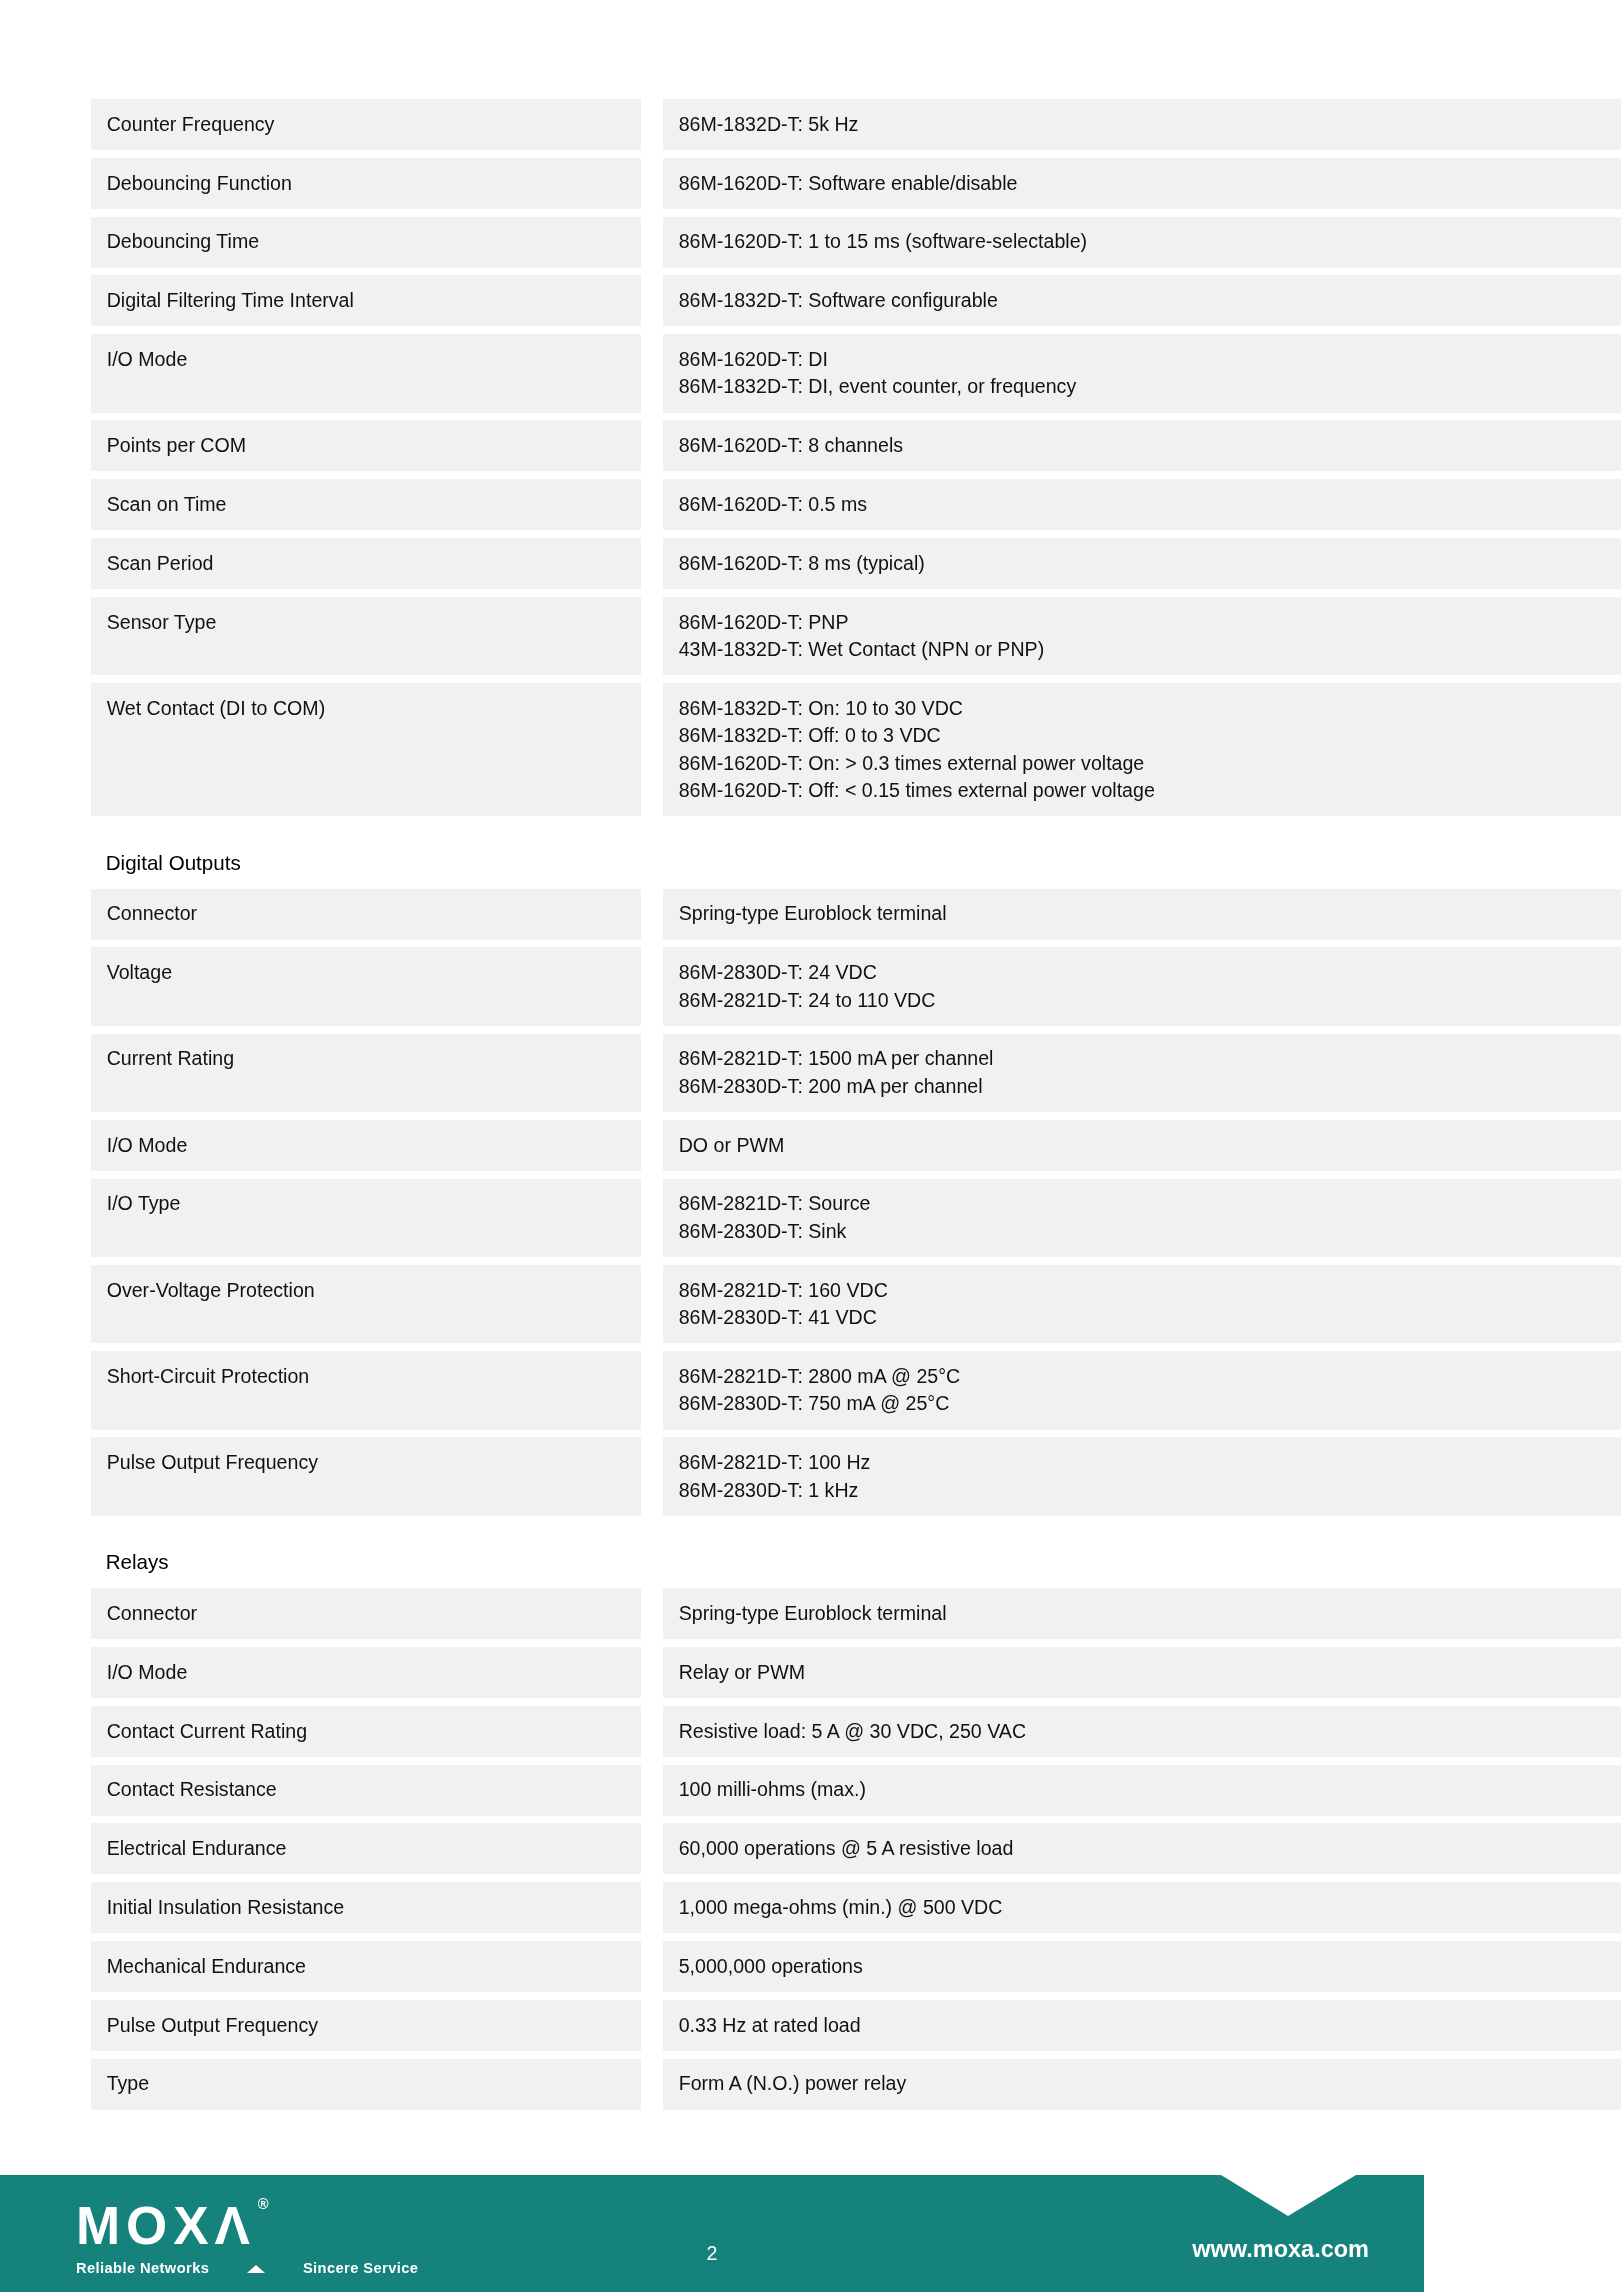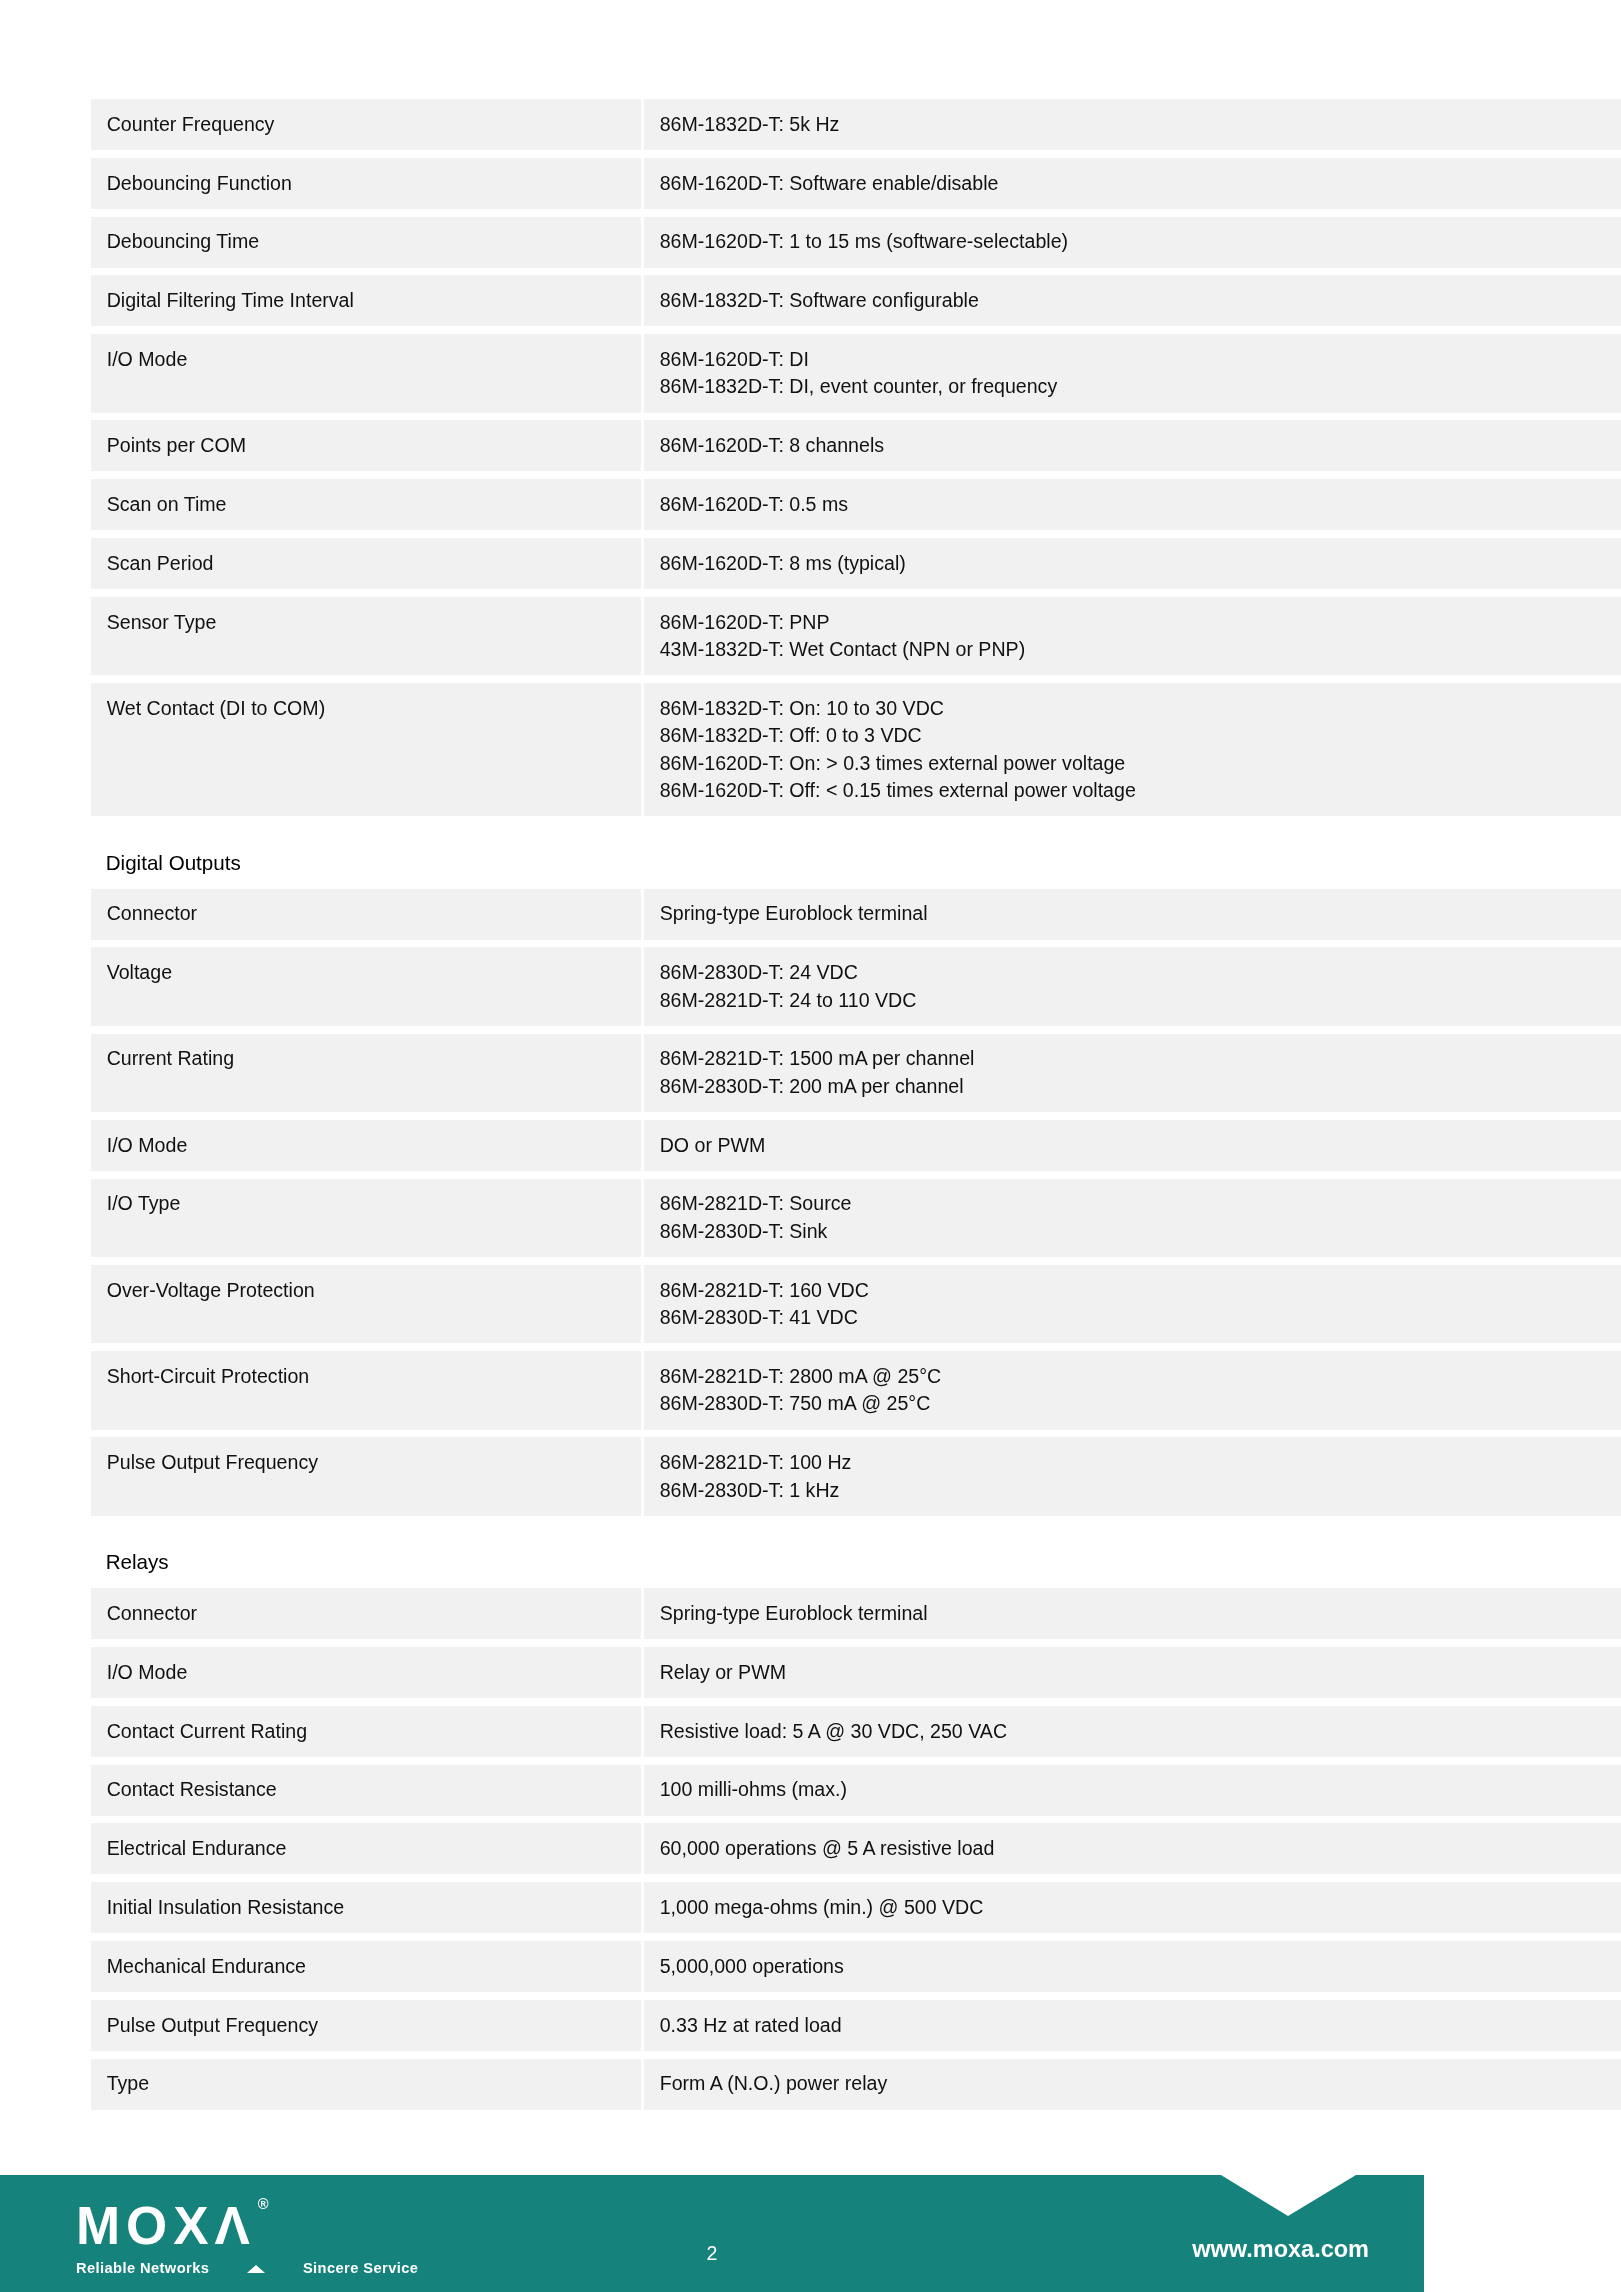--- a/index.html
+++ b/index.html
@@ -17,21 +17,21 @@
   }
 
   
   .spec-table {
     position:absolute;
     left:91px; top:99px;
     width:1467px;
   }
   .row {
     display:flex;
-    gap:3px;
+    gap:22px;
     margin-bottom:7.8px;
   }
   .cell {
     background:#f1f1f1;
     font-size:19.6px;
     line-height:27.4px;
     padding:11.8px 15.7px;
     box-sizing:border-box;
     color:#111111;
   }

